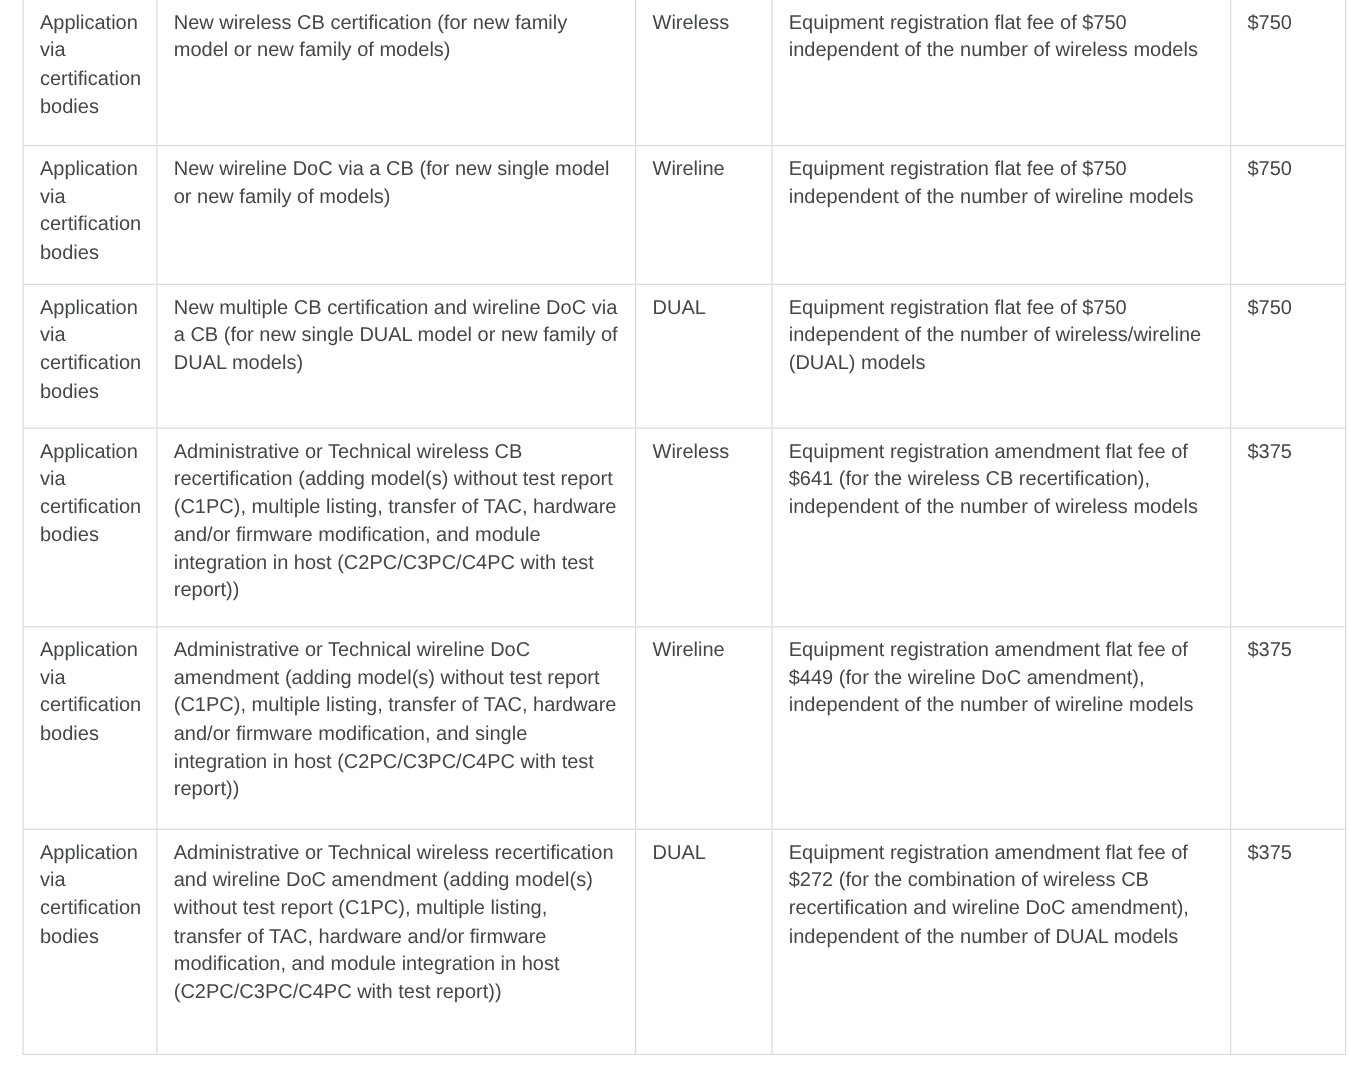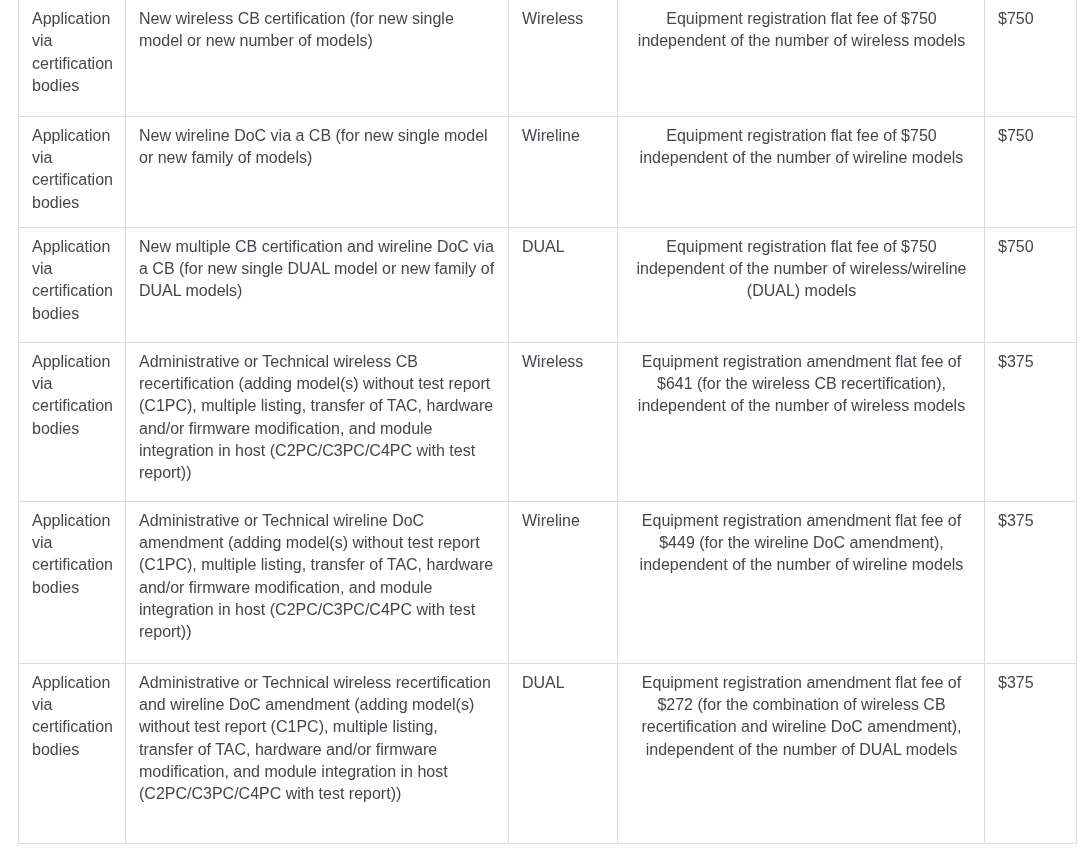--- a/index.html
+++ b/index.html
@@ -31,39 +31,39 @@
   table.fees-table tr:first-child td { border-top: none; }
   .r1 { height: 116px; }
   .r2 { height: 111px; }
   .r3 { height: 115px; }
   .r4 { height: 159px; }
   .r5 { height: 162px; }
   .r6 { height: 180px; }
   td.col-application { width: 107px; }
   td.col-description { width: 383px; }
   td.col-type        { width: 109px; }
-  td.col-feedesc     { width: 367px; text-align: center; }
+  td.col-feedesc     { width: 367px; }
   td.col-fee         { width: 92px;  }
 </style>
 </head>
 <body>
 
 <div class="fees-table-wrap">
   <table class="fees-table">
     <colgroup>
       <col style="width:107px">
       <col style="width:383px">
       <col style="width:109px">
       <col style="width:367px">
       <col style="width:92px">
     </colgroup>
     <tbody>
       <tr class="r1">
         <td class="col-application">Application via certification bodies</td>
-        <td class="col-description">New wireless CB certification (for new single model or new number of models)</td>
+        <td class="col-description">New wireless CB certification (for new family model or new family of models)</td>
         <td class="col-type">Wireless</td>
         <td class="col-feedesc">Equipment registration flat fee of $750 independent of the number of wireless models</td>
         <td class="col-fee">$750</td>
       </tr>
       <tr class="r2">
         <td class="col-application">Application via certification bodies</td>
         <td class="col-description">New wireline DoC via a CB (for new single model or new family of models)</td>
         <td class="col-type">Wireline</td>
         <td class="col-feedesc">Equipment registration flat fee of $750 independent of the number of wireline models</td>
         <td class="col-fee">$750</td>
@@ -77,21 +77,21 @@
       </tr>
       <tr class="r4">
         <td class="col-application">Application via certification bodies</td>
         <td class="col-description">Administrative or Technical wireless CB recertification (adding model(s) without test report (C1PC), multiple listing, transfer of TAC, hardware and/or firmware modification, and module integration in host (C2PC/C3PC/C4PC with test report))</td>
         <td class="col-type">Wireless</td>
         <td class="col-feedesc">Equipment registration amendment flat fee of $641 (for the wireless CB recertification), independent of the number of wireless models</td>
         <td class="col-fee">$375</td>
       </tr>
       <tr class="r5">
         <td class="col-application">Application via certification bodies</td>
-        <td class="col-description">Administrative or Technical wireline DoC amendment (adding model(s) without test report (C1PC), multiple listing, transfer of TAC, hardware and/or firmware modification, and module integration in host (C2PC/C3PC/C4PC with test report))</td>
+        <td class="col-description">Administrative or Technical wireline DoC amendment (adding model(s) without test report (C1PC), multiple listing, transfer of TAC, hardware and/or firmware modification, and single integration in host (C2PC/C3PC/C4PC with test report))</td>
         <td class="col-type">Wireline</td>
         <td class="col-feedesc">Equipment registration amendment flat fee of $449 (for the wireline DoC amendment), independent of the number of wireline models</td>
         <td class="col-fee">$375</td>
       </tr>
       <tr class="r6">
         <td class="col-application">Application via certification bodies</td>
         <td class="col-description">Administrative or Technical wireless recertification and wireline DoC amendment (adding model(s) without test report (C1PC), multiple listing, transfer of TAC, hardware and/or firmware modification, and module integration in host (C2PC/C3PC/C4PC with test report))</td>
         <td class="col-type">DUAL</td>
         <td class="col-feedesc">Equipment registration amendment flat fee of $272 (for the combination of wireless CB recertification and wireline DoC amendment), independent of the number of DUAL models</td>
         <td class="col-fee">$375</td>

